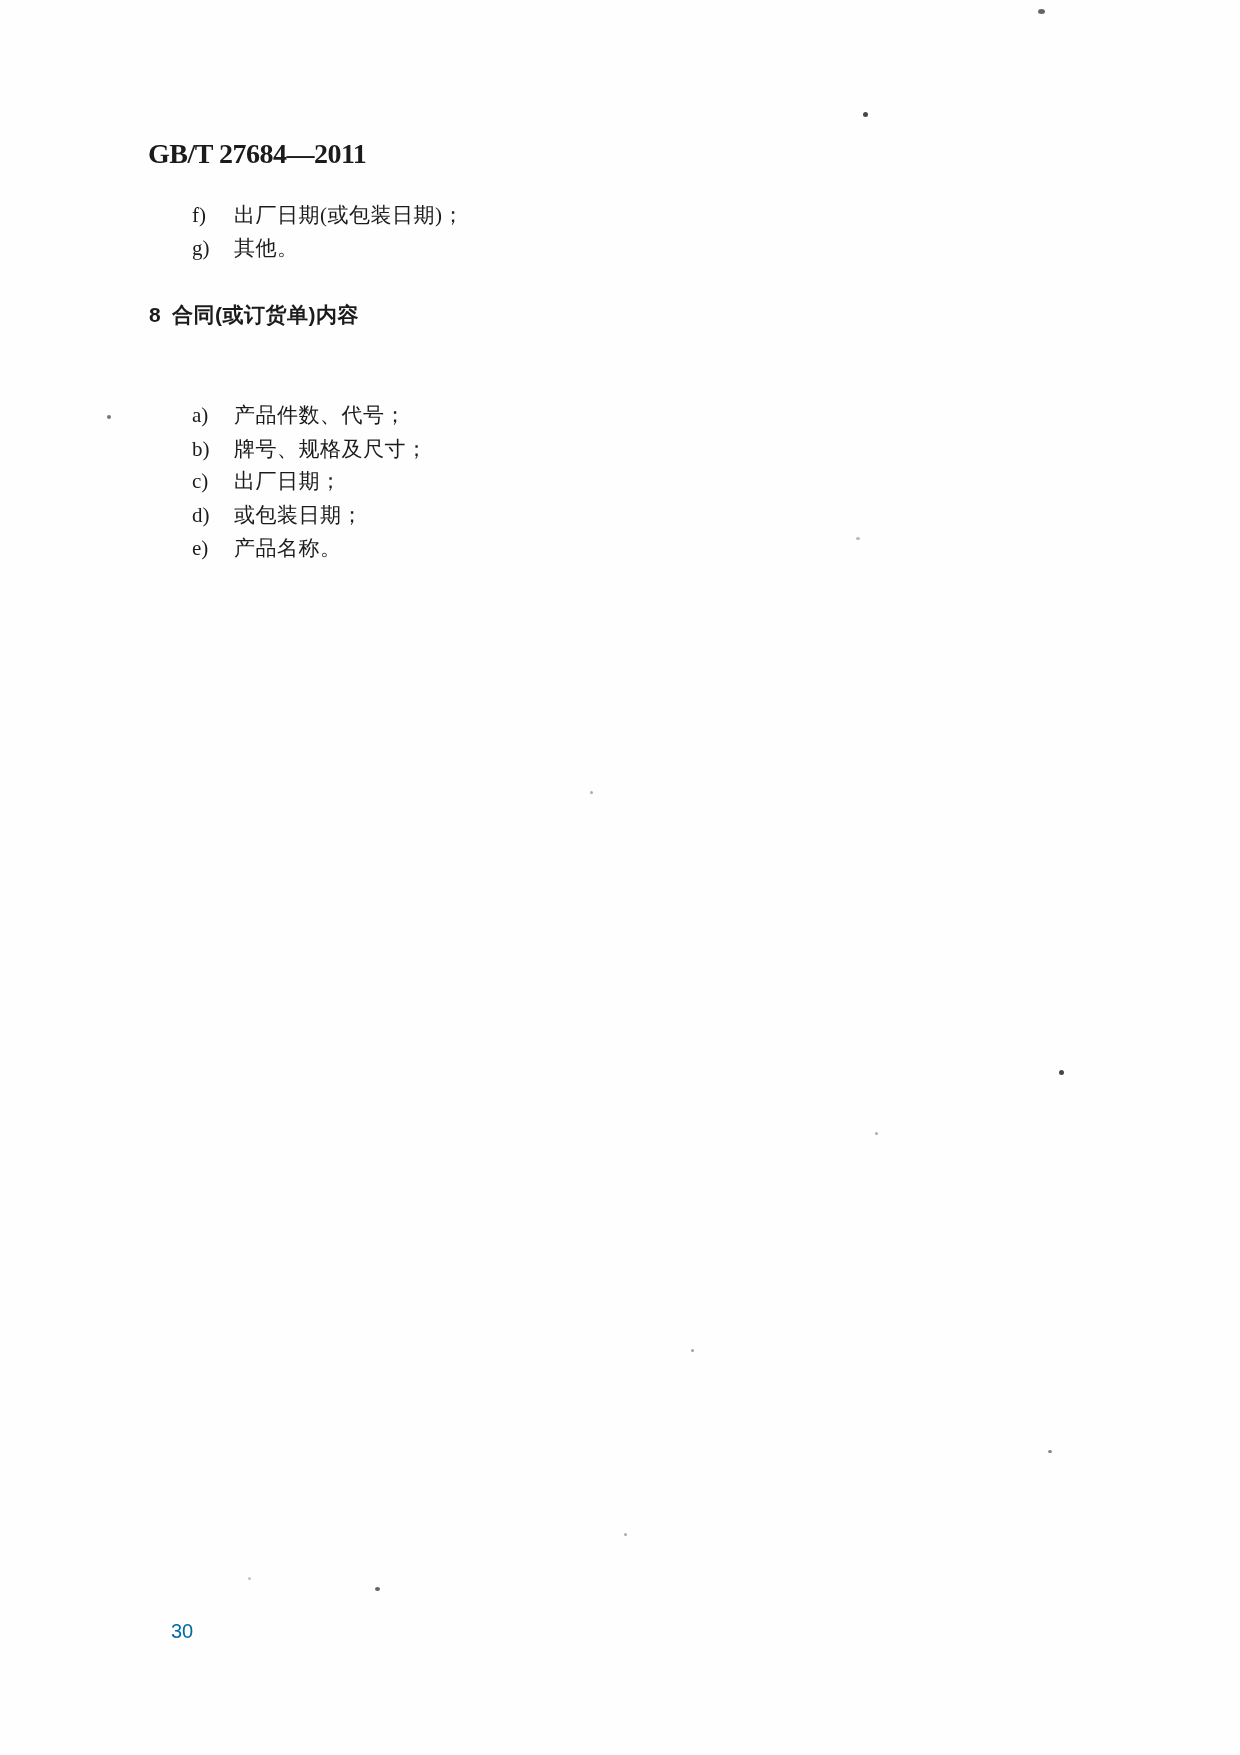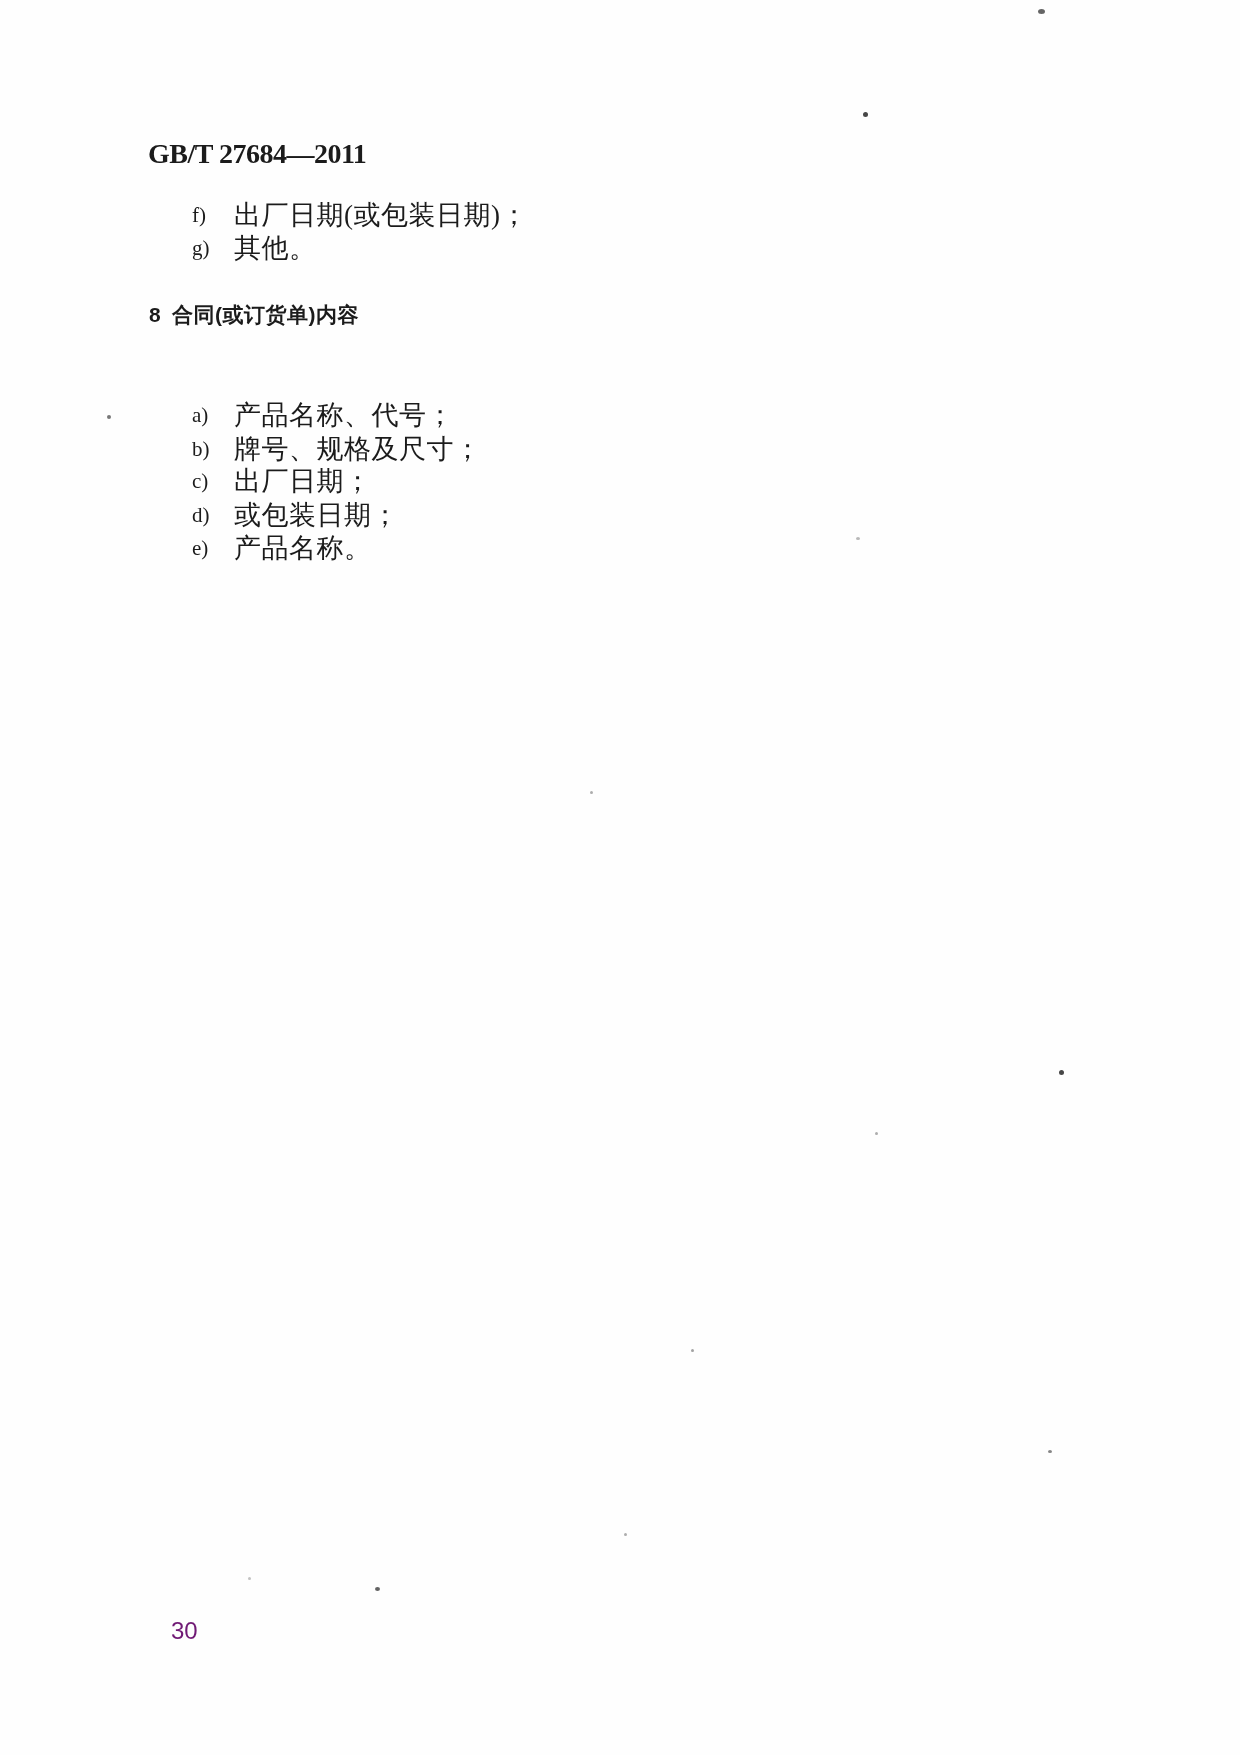--- a/index.html
+++ b/index.html
@@ -35,21 +35,21 @@
   .list-label {
     position: absolute;
     left: 192px;
     font-size: 21px;
     line-height: 30px;
     white-space: nowrap;
   }
   .list-text {
     position: absolute;
     left: 234px;
-    font-size: 27px;
+    font-size: 21px;
     line-height: 30px;
     white-space: nowrap;
     letter-spacing: 0.5px;
   }
   .row-f { top: 200px; }
   .row-g { top: 233px; }
   .row-a { top: 400px; }
   .row-b { top: 434px; }
   .row-c { top: 466px; }
   .row-d { top: 500px; }
@@ -79,23 +79,23 @@
   .intro-line {
     left: 191px;
     top: 366px;
     letter-spacing: 0.2px;
   }
   .page-number {
     position: absolute;
     left: 171px;
     top: 1616px;
     font-family: "Liberation Sans", "DejaVu Sans", sans-serif;
-    font-size: 24px;
+    font-size: 20px;
     line-height: 30px;
-    color: #701a75;
+    color: #0369a1;
   }
   .speck {
     position: absolute;
     border-radius: 50%;
   }
 </style>
 </head>
 <body>
 
 <div class="page">
@@ -112,21 +112,21 @@
   </div>
 
   <div class="section-heading">
     <span class="section-number">8</span>
     <span class="section-title">合同(或订货单)内容</span>
   </div>
 
 
   <div class="list-row row-a">
     <span class="list-label">a)</span>
-    <span class="list-text">产品名称、代号；</span>
+    <span class="list-text">产品件数、代号；</span>
   </div>
   <div class="list-row row-b">
     <span class="list-label">b)</span>
     <span class="list-text">牌号、规格及尺寸；</span>
   </div>
   <div class="list-row row-c">
     <span class="list-label">c)</span>
     <span class="list-text">出厂日期；</span>
   </div>
   <div class="list-row row-d">

